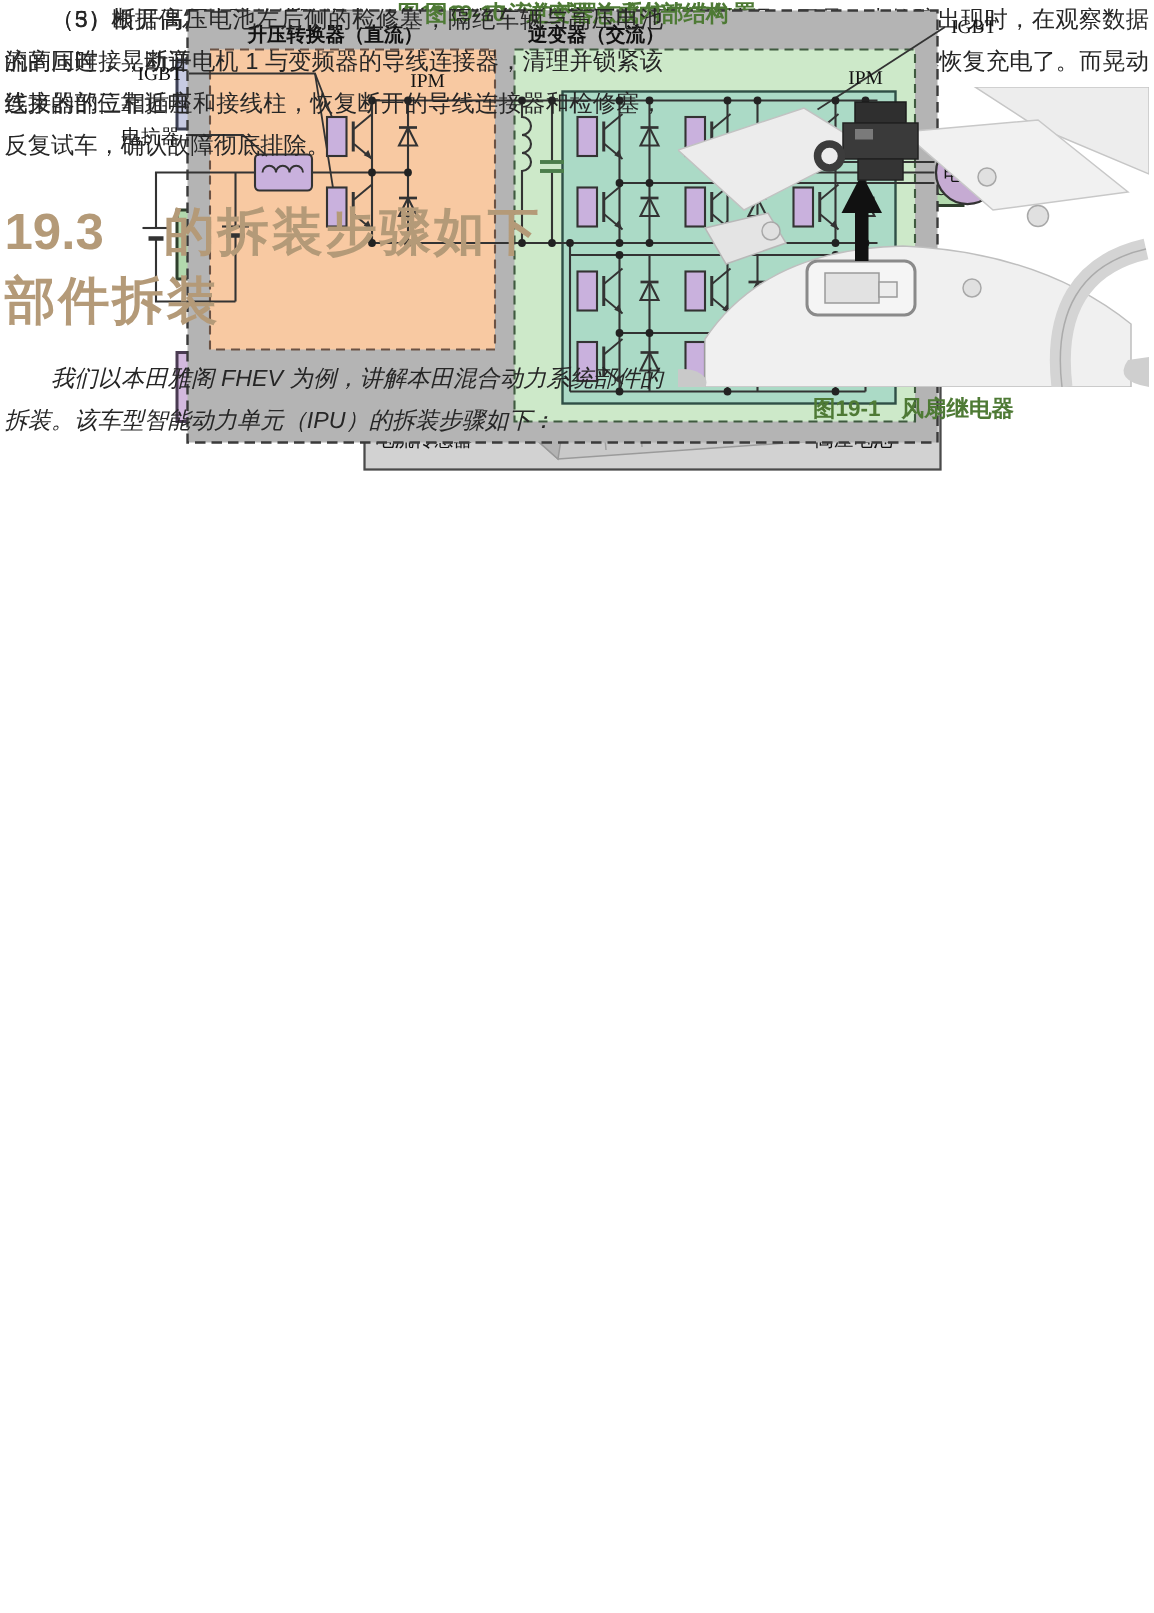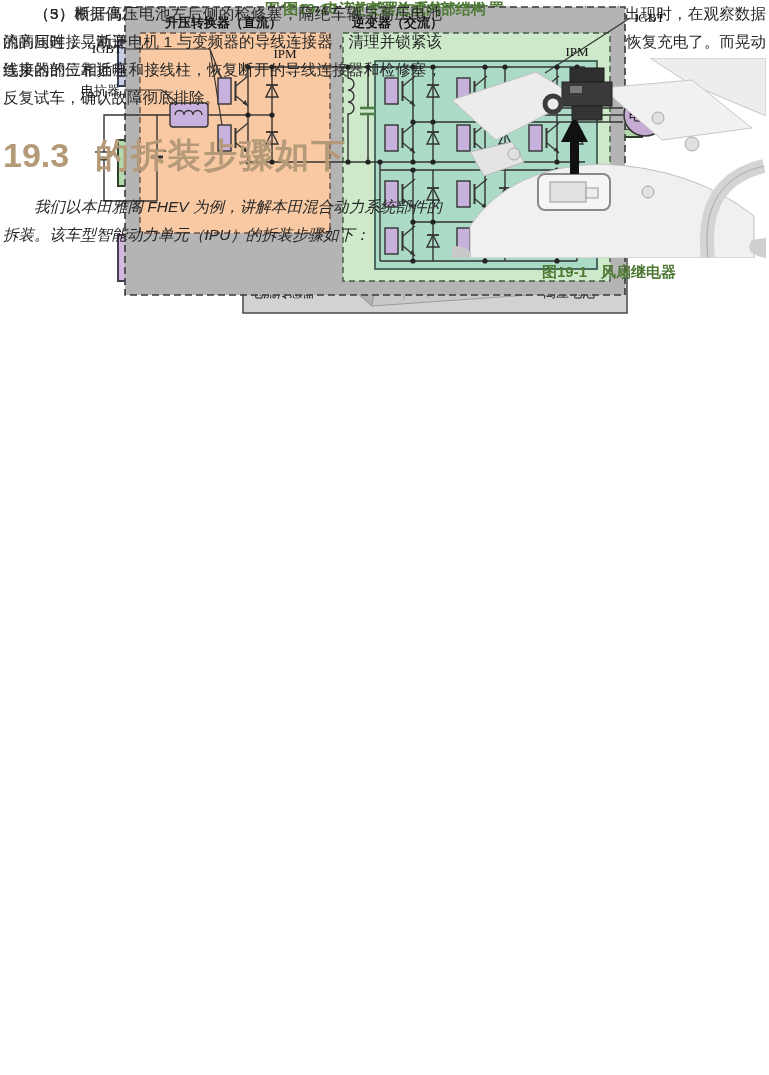--- a/index.html
+++ b/index.html
@@ -18,21 +18,21 @@
   #para5{position:absolute;top:352;left:3px;width:763px;}
   #fig9{top:0;}
   #fig10{top:445;}
   #cap10{position:absolute;top:749;left:0;width:769px;}
   #bottom{position:absolute;top:780;left:3px;width:763px;height:295px;overflow:hidden;}
   #fig11wrap{float:right;width:314px;margin:58px 0 0 10px;}
   #fig11wrap svg{position:static;}
   #cap11{margin-top:5px;}
   .heading{margin-top:20px;font-size:34px;line-height:46px;font-weight:bold;
            color:#b49a78;letter-spacing:2px;}
-  .heading .num{margin-right:26px;letter-spacing:0;text-align:center;}
+  .heading .num{margin-right:40px;letter-spacing:0;text-align:center;}
   #para7{margin-top:15px;font-style:italic;}
 </style>
 </head>
 <body>
 
 <div class="page">
 
   <svg id="fig9" width="769" height="322" viewBox="0 0 769 322">
     <defs>
       <marker id="mA" markerWidth="9" markerHeight="7" refX="7.5" refY="3.5" orient="auto">
@@ -391,19 +391,20 @@
       </svg>
       <div id="cap11" class="fig-caption">
         <span>图19-1</span><span class="cap-title">风扇继电器</span>
       </div>
     </div>
 
     <p class="body">（3）断开高压电池左后侧的检修塞，隔绝车辆与高压电池的高压连接，断开电机 1 与变频器的导线连接器，清理并锁紧该连接器的三相插座和接线柱，恢复断开的导线连接器和检修塞，反复试车，确认故障彻底排除。</p>
 
     <div class="heading">
       <div><span class="num">19.3</span><span>的拆装步骤如下</span></div>
+      <div>部件拆装</div>
     </div>
 
     <p id="para7" class="body">我们以本田雅阁 FHEV 为例，讲解本田混合动力系统部件的拆装。该车型智能动力单元（IPU）的拆装步骤如下：</p>
 
   </div>
 
 </div>
 
 </body></html>

